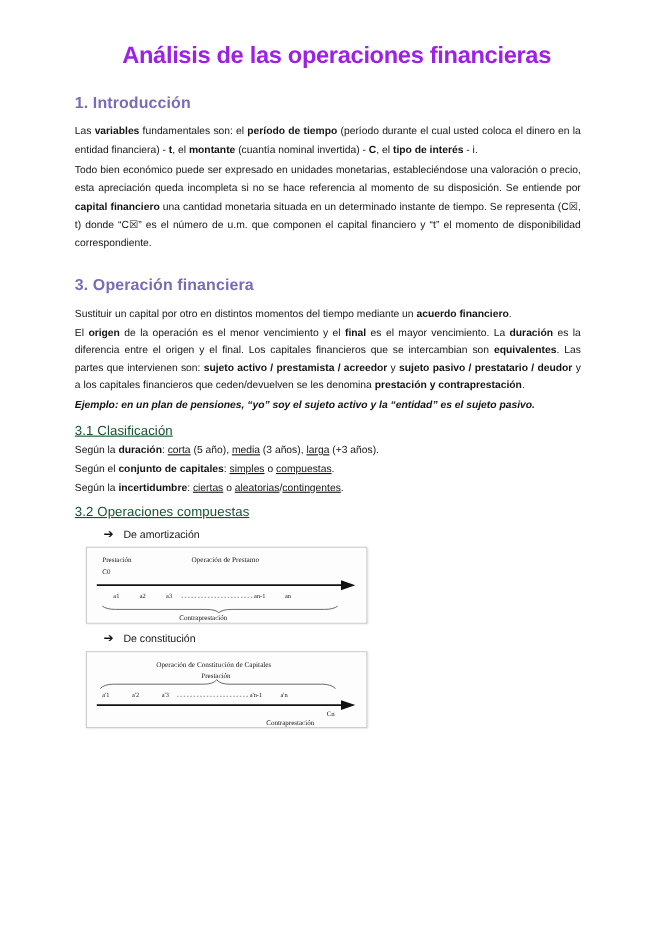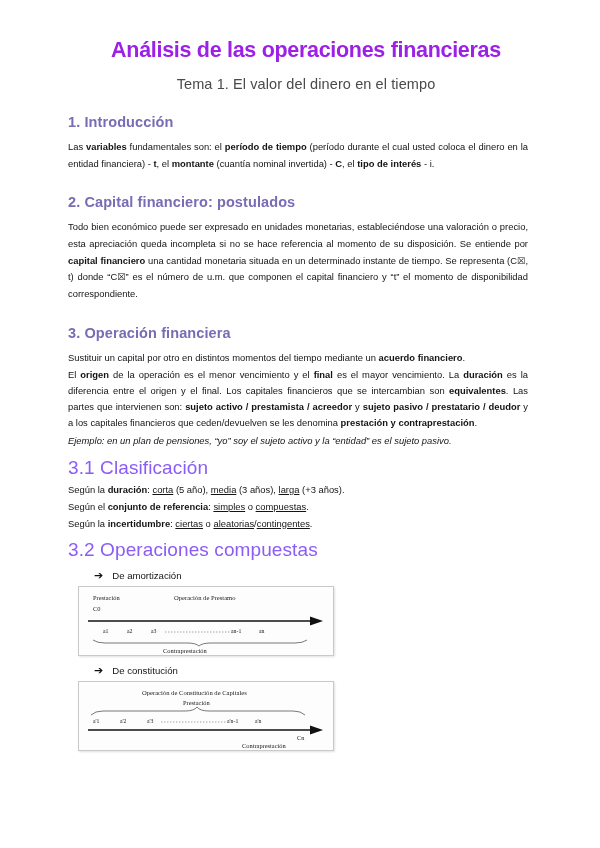--- a/index.html
+++ b/index.html
@@ -44,43 +44,45 @@
 
   
   h2.section {
     font-size: 14.5px;
     font-weight: bold;
     color: #7a6bb5;
     margin: 22px 0 9px 0;
     letter-spacing: 0.1px;
   }
   h3.subsection {
-    font-size: 19px;
+    font-size: 12px;
     font-weight: normal;
-    color: #8b5cf6;
+    color: #14532d;
     margin: 7px 0 3px 0;
     letter-spacing: 0.1px;
+    text-decoration: underline;
   }
 
   
   p.body {
     font-size: 9.4px;
     line-height: 1.78;
     text-align: justify;
     margin: 0 16px 2px 0;
     color: #141414;
   }
   p.body.tight { line-height: 1.72; }
   p.italic {
     font-style: italic;
     font-size: 9.4px;
     line-height: 1.78;
     text-align: justify;
     margin: 0;
     color: #141414;
+    font-weight: bold;
   }
   p.line {
     font-size: 9.4px;
     line-height: 1.78;
     margin: 0;
     text-align: left;
     color: #141414;
   }
   b { font-weight: bold; }
   u { text-decoration: underline; }
@@ -109,36 +111,34 @@
     box-sizing: border-box;
   }
   .figure svg { display: block; }
 </style>
 </head>
 <body>
 
 <div class="page">
 
   <h1 class="doc-title">Análisis de las operaciones financieras</h1>
-  <div class="doc-subtitle">Tema 1. El valor del dinero en el tiempo</div>
 
   <h2 class="section">1. Introducción</h2>
   <p class="body"><span>Las </span><b>variables</b><span> fundamentales son: el </span><b>período de tiempo</b><span> (período durante el cual usted coloca el dinero en la entidad financiera) - </span><b>t</b><span>, el </span><b>montante</b><span> (cuantía nominal invertida) - </span><b>C</b><span>, el </span><b>tipo de interés</b><span> - i.</span></p>
 
-  <h2 class="section">2. Capital financiero: postulados</h2>
   <p class="body"><span>Todo bien económico puede ser expresado en unidades monetarias, estableciéndose una valoración o precio, esta apreciación queda incompleta si no se hace referencia al momento de su disposición. Se entiende por </span><b>capital financiero</b><span> una cantidad monetaria situada en un determinado instante de tiempo. Se representa (C☒, t) donde “C☒” es el número de u.m. que componen el capital financiero y “t” el momento de disponibilidad correspondiente.</span></p>
 
   <h2 class="section">3. Operación financiera</h2>
   <p class="line"><span>Sustituir un capital por otro en distintos momentos del tiempo mediante un </span><b>acuerdo financiero</b><span>.</span></p>
   <p class="body tight"><span>El </span><b>origen</b><span> de la operación es el menor vencimiento y el </span><b>final</b><span> es el mayor vencimiento. La </span><b>duración</b><span> es la diferencia entre el origen y el final. Los capitales financieros que se intercambian son </span><b>equivalentes</b><span>. Las partes que intervienen son: </span><b>sujeto activo / prestamista / acreedor</b><span> y </span><b>sujeto pasivo / prestatario / deudor</b><span> y a los capitales financieros que ceden/devuelven se les denomina </span><b>prestación y contraprestación</b><span>.</span></p>
   <p class="italic">Ejemplo: en un plan de pensiones, “yo” soy el sujeto activo y la “entidad” es el sujeto pasivo.</p>
 
   <h3 class="subsection">3.1 Clasificación</h3>
   <p class="line"><span>Según la </span><b>duración</b><span>: </span><u>corta</u><span> (5 año), </span><u>media</u><span> (3 años), </span><u>larga</u><span> (+3 años).</span></p>
-  <p class="line"><span>Según el </span><b>conjunto de referencia</b><span>: </span><u>simples</u><span> o </span><u>compuestas</u><span>.</span></p>
+  <p class="line"><span>Según el </span><b>conjunto de capitales</b><span>: </span><u>simples</u><span> o </span><u>compuestas</u><span>.</span></p>
   <p class="line"><span>Según la </span><b>incertidumbre</b><span>: </span><u>ciertas</u><span> o </span><u>aleatorias</u><span>/</span><u>contingentes</u><span>.</span></p>
 
   <h3 class="subsection">3.2 Operaciones compuestas</h3>
 
   <div class="arrow-item">
     <span class="arrow-glyph">➔</span>
     <span>De amortización</span>
   </div>
 
   <div class="figure">

